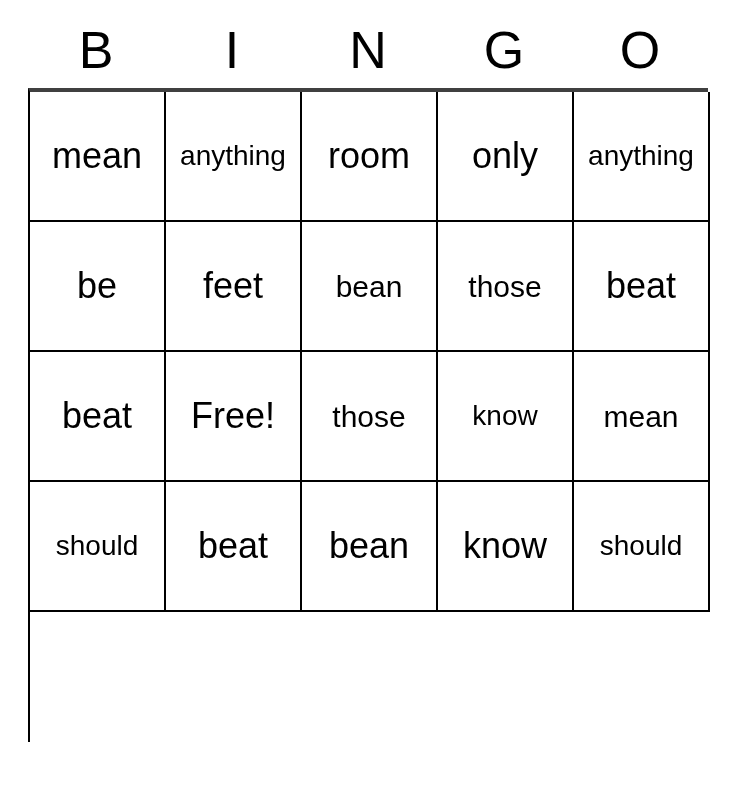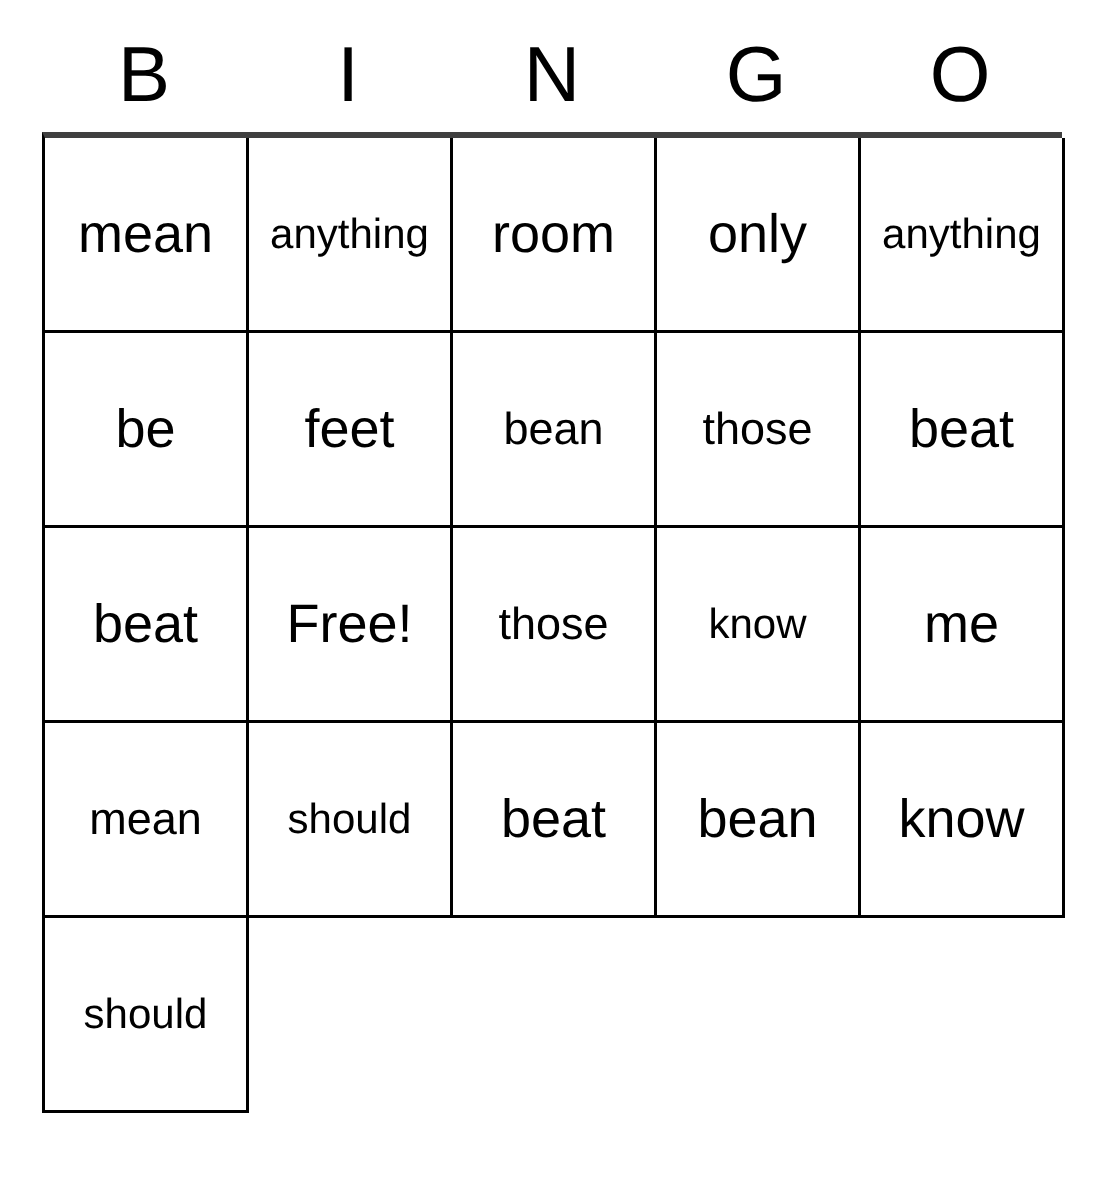--- a/index.html
+++ b/index.html
@@ -112,23 +112,20 @@
     <div class="bingo-cell">
       <span class="cell-text size-xl">Free!</span>
     </div>
     <div class="bingo-cell">
       <span class="cell-text size-lg">those</span>
     </div>
     <div class="bingo-cell">
       <span class="cell-text size-md">know</span>
     </div>
     <div class="bingo-cell">
-      <span class="cell-text size-xl">me</span>
-    </div>
-    <div class="bingo-cell">
       <span class="cell-text size-lg">mean</span>
     </div>
     <div class="bingo-cell">
       <span class="cell-text size-md">should</span>
     </div>
     <div class="bingo-cell">
       <span class="cell-text size-xl">beat</span>
     </div>
     <div class="bingo-cell">
       <span class="cell-text size-xl">bean</span>

